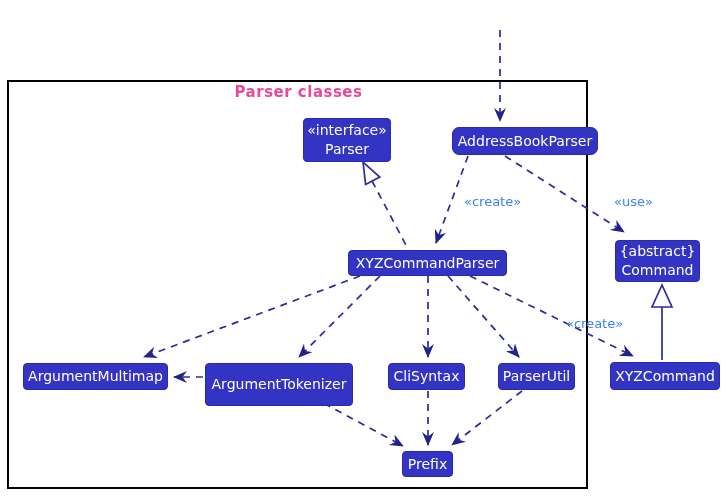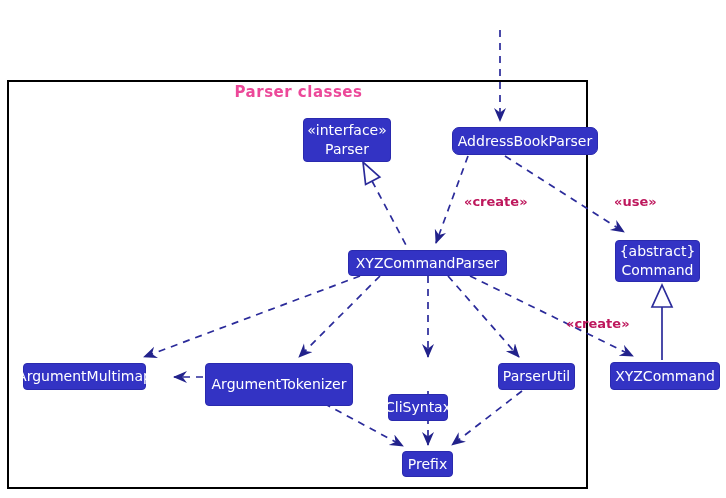--- a/index.html
+++ b/index.html
@@ -56,32 +56,32 @@
     display: flex;
     flex-direction: column;
     align-items: center;
     justify-content: center;
     white-space: nowrap;
     text-align: center;
   }
   .edge-label {
     position: absolute;
     font-size: 13px;
-    font-weight: bold;
-    color: #be185d;
+    font-weight: normal;
+    color: #3b82f6;
     white-space: nowrap;
   }
   
   .c-parser   { left:303px; top:118px; width:88px;  height:44px; }
   .c-abp      { left:452px; top:127px; width:146px; height:28px;border-radius:7px; }
   .c-command  { left:615px; top:240px; width:85px;  height:42px; }
   .c-xcp      { left:348px; top:250px; width:159px; height:26px; }
-  .c-amm      { left:23px;  top:363px; width:123px; height:27px; }
+  .c-amm      { left:23px;  top:363px; width:145px; height:27px; }
   .c-atk      { left:205px; top:363px; width:148px; height:43px; }
-  .c-cls      { left:388px; top:363px; width:60px;  height:27px;margin-top:31px; }
+  .c-cls      { left:388px; top:363px; width:77px;  height:27px; }
   .c-psu      { left:498px; top:363px; width:77px;  height:27px; }
   .c-xcmd     { left:610px; top:362px; width:110px; height:28px; }
   .c-prefix   { left:402px; top:451px; width:51px;  height:26px; }
   
   .l-create1 { left:464px; top:194px; }
   .l-use     { left:588px; top:194px;margin-left:26px; }
   .l-create2 { left:566px; top:316px; }
 </style>
 </head>
 <body>

